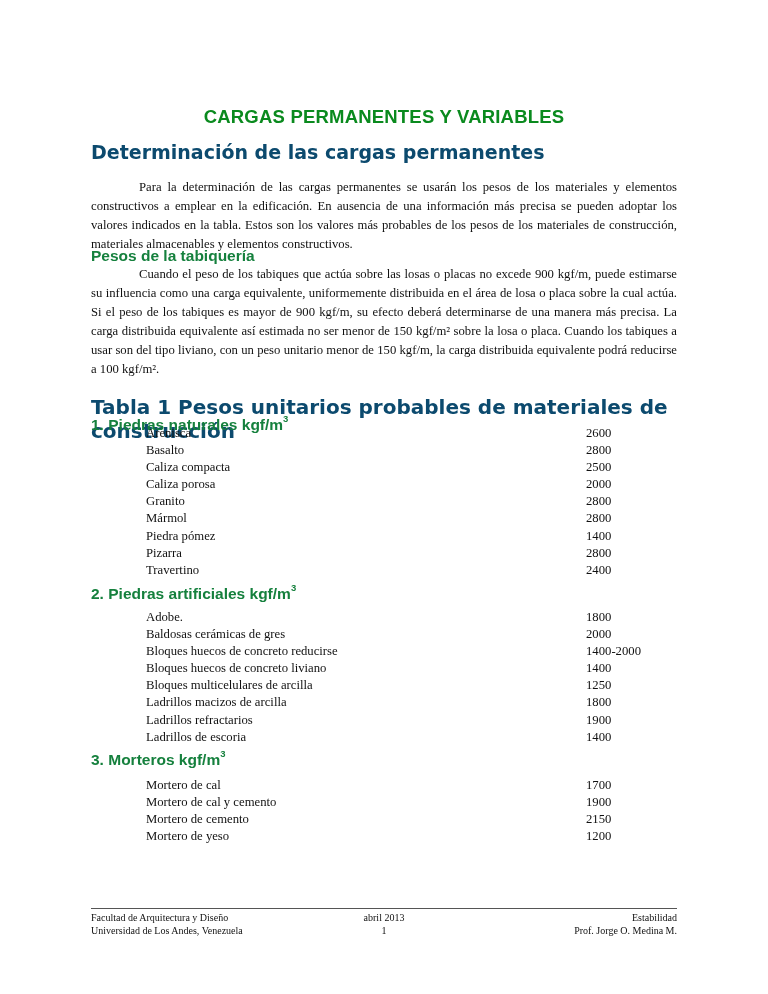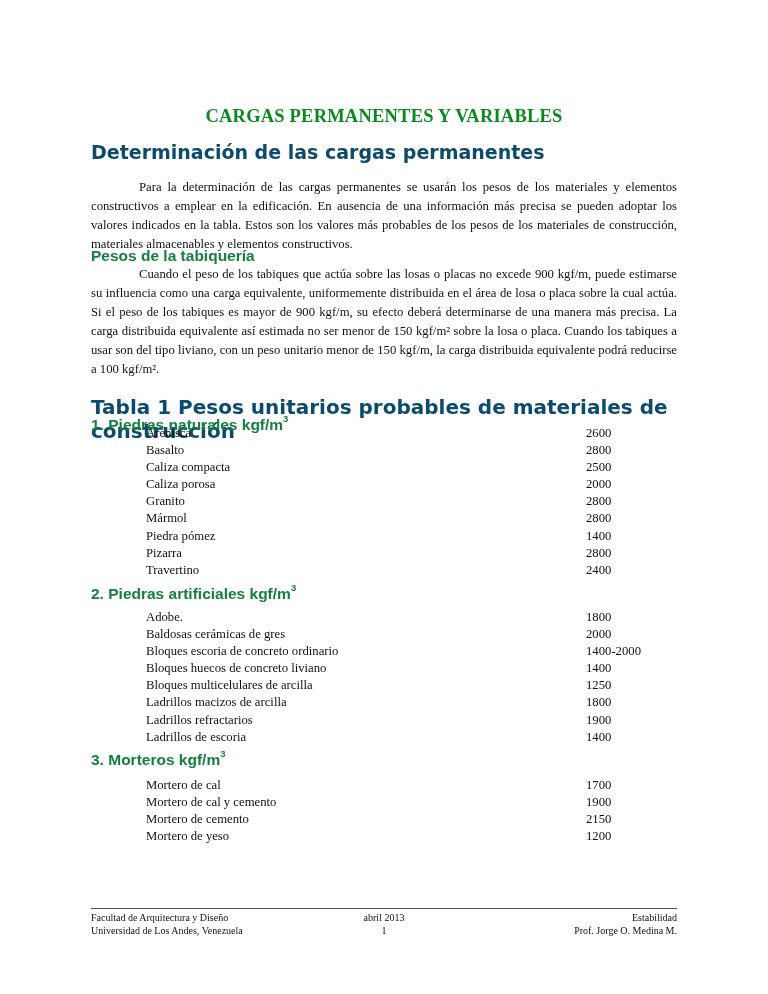--- a/index.html
+++ b/index.html
@@ -1,19 +1,19 @@
 <!DOCTYPE html>
 <html><head>
   <meta charset="utf-8">
   <style>
     html, body { margin: 0; padding: 0; background: #ffffff; }
     body { width: 768px; height: 994px; position: relative; overflow: hidden; font-family: "Liberation Serif", serif; color: #111; }
     .page { position: absolute; left: 0; top: 0; width: 768px; height: 994px; }
 
-    .doc-title { position: absolute; top: 106px; left: 0; width: 768px; text-align: center; font-family: Liberation Serif, serif; font-weight: bold; font-size: 18.5px; color: #0a8a1e; letter-spacing: 0.2px; }
+    .doc-title { position: absolute; top: 106px; left: 0; width: 768px; text-align: center; font-family: Liberation Sans, sans-serif; font-weight: bold; font-size: 18.5px; color: #0a8a1e; letter-spacing: 0.2px; }
 
     .h1 { position: absolute; left: 91px; font-family: "DejaVu Sans", sans-serif; font-weight: bold; color: #0c4a6e; }
     .h1.s1 { top: 141px; font-size: 19px; }
     .h1.s2 { top: 369px; font-size: 20px; margin-top: 26px; }
 
     .h2 { position: absolute; left: 91px; font-family: "Liberation Sans", sans-serif; font-weight: bold; color: #15803d; font-size: 15.5px; }
     .h2 sup { font-size: 9.5px; vertical-align: top; position: relative; top: -3px; }
 
     .para { position: absolute; left: 91px; width: 586px; font-size: 12.7px; line-height: 19px; text-align: justify; text-indent: 48px; }
     .para.p1 { top: 178px; }
@@ -87,21 +87,21 @@
   <div class="list" style="top:609px;">
     <div class="row">
         <span>Adobe.</span>
         <span class="val">1800</span>
       </div>
     <div class="row">
         <span>Baldosas cerámicas de gres</span>
         <span class="val">2000</span>
       </div>
     <div class="row">
-        <span>Bloques escoria de concreto ordinario</span>
+        <span>Bloques huecos de concreto reducirse</span>
         <span class="val">1400-2000</span>
       </div>
     <div class="row">
         <span>Bloques huecos de concreto liviano</span>
         <span class="val">1400</span>
       </div>
     <div class="row">
         <span>Bloques multicelulares de arcilla</span>
         <span class="val">1250</span>
       </div>

